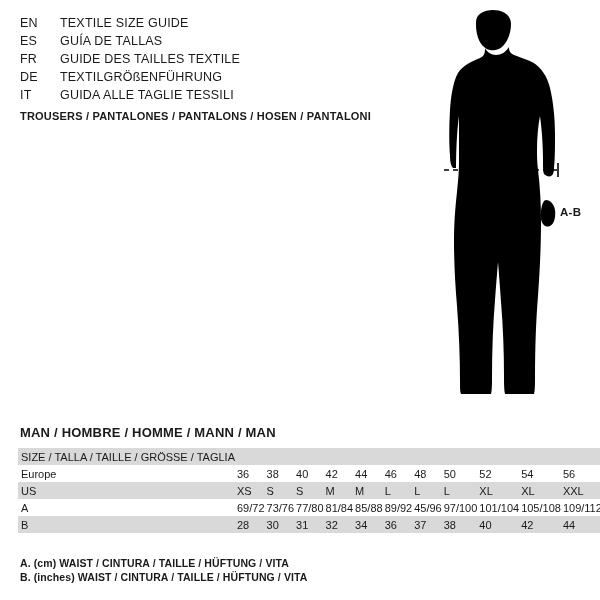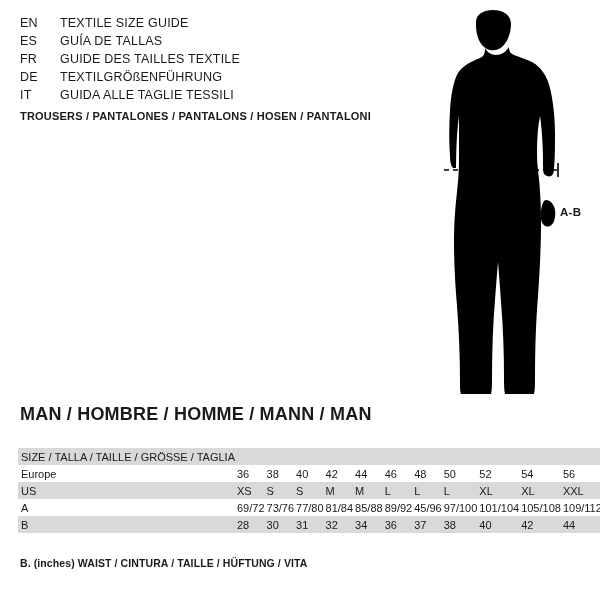--- a/index.html
+++ b/index.html
@@ -71,22 +71,22 @@
     font-size: 11.5px;
     font-weight: bold;
     letter-spacing: 0.3px;
     margin-top: 40px;
   }
 
   
   .table-title {
     position: absolute;
     left: 20px;
-    top: 404px;
-    font-size: 18px;
+    top: 425px;
+    font-size: 13px;
     font-weight: bold;
     letter-spacing: 0.2px;
   }
   .size-table {
     position: absolute;
     left: 18px;
     top: 448px;
     width: 564px;
     border-collapse: collapse;
     font-size: 11px;
@@ -283,16 +283,17 @@
         <td class="cell">37</td>
         <td class="cell">38</td>
         <td class="cell wide">40</td>
         <td class="cell wide">42</td>
         <td class="cell wide">44</td>
       </tr>
     </tbody>
   </table>
 
   <div class="footnotes">
+    <div>A. (cm) WAIST / CINTURA / TAILLE / HÜFTUNG / VITA</div>
     <div>B. (inches) WAIST / CINTURA / TAILLE / HÜFTUNG / VITA</div>
   </div>
 
 </div>
 
 </body></html>

